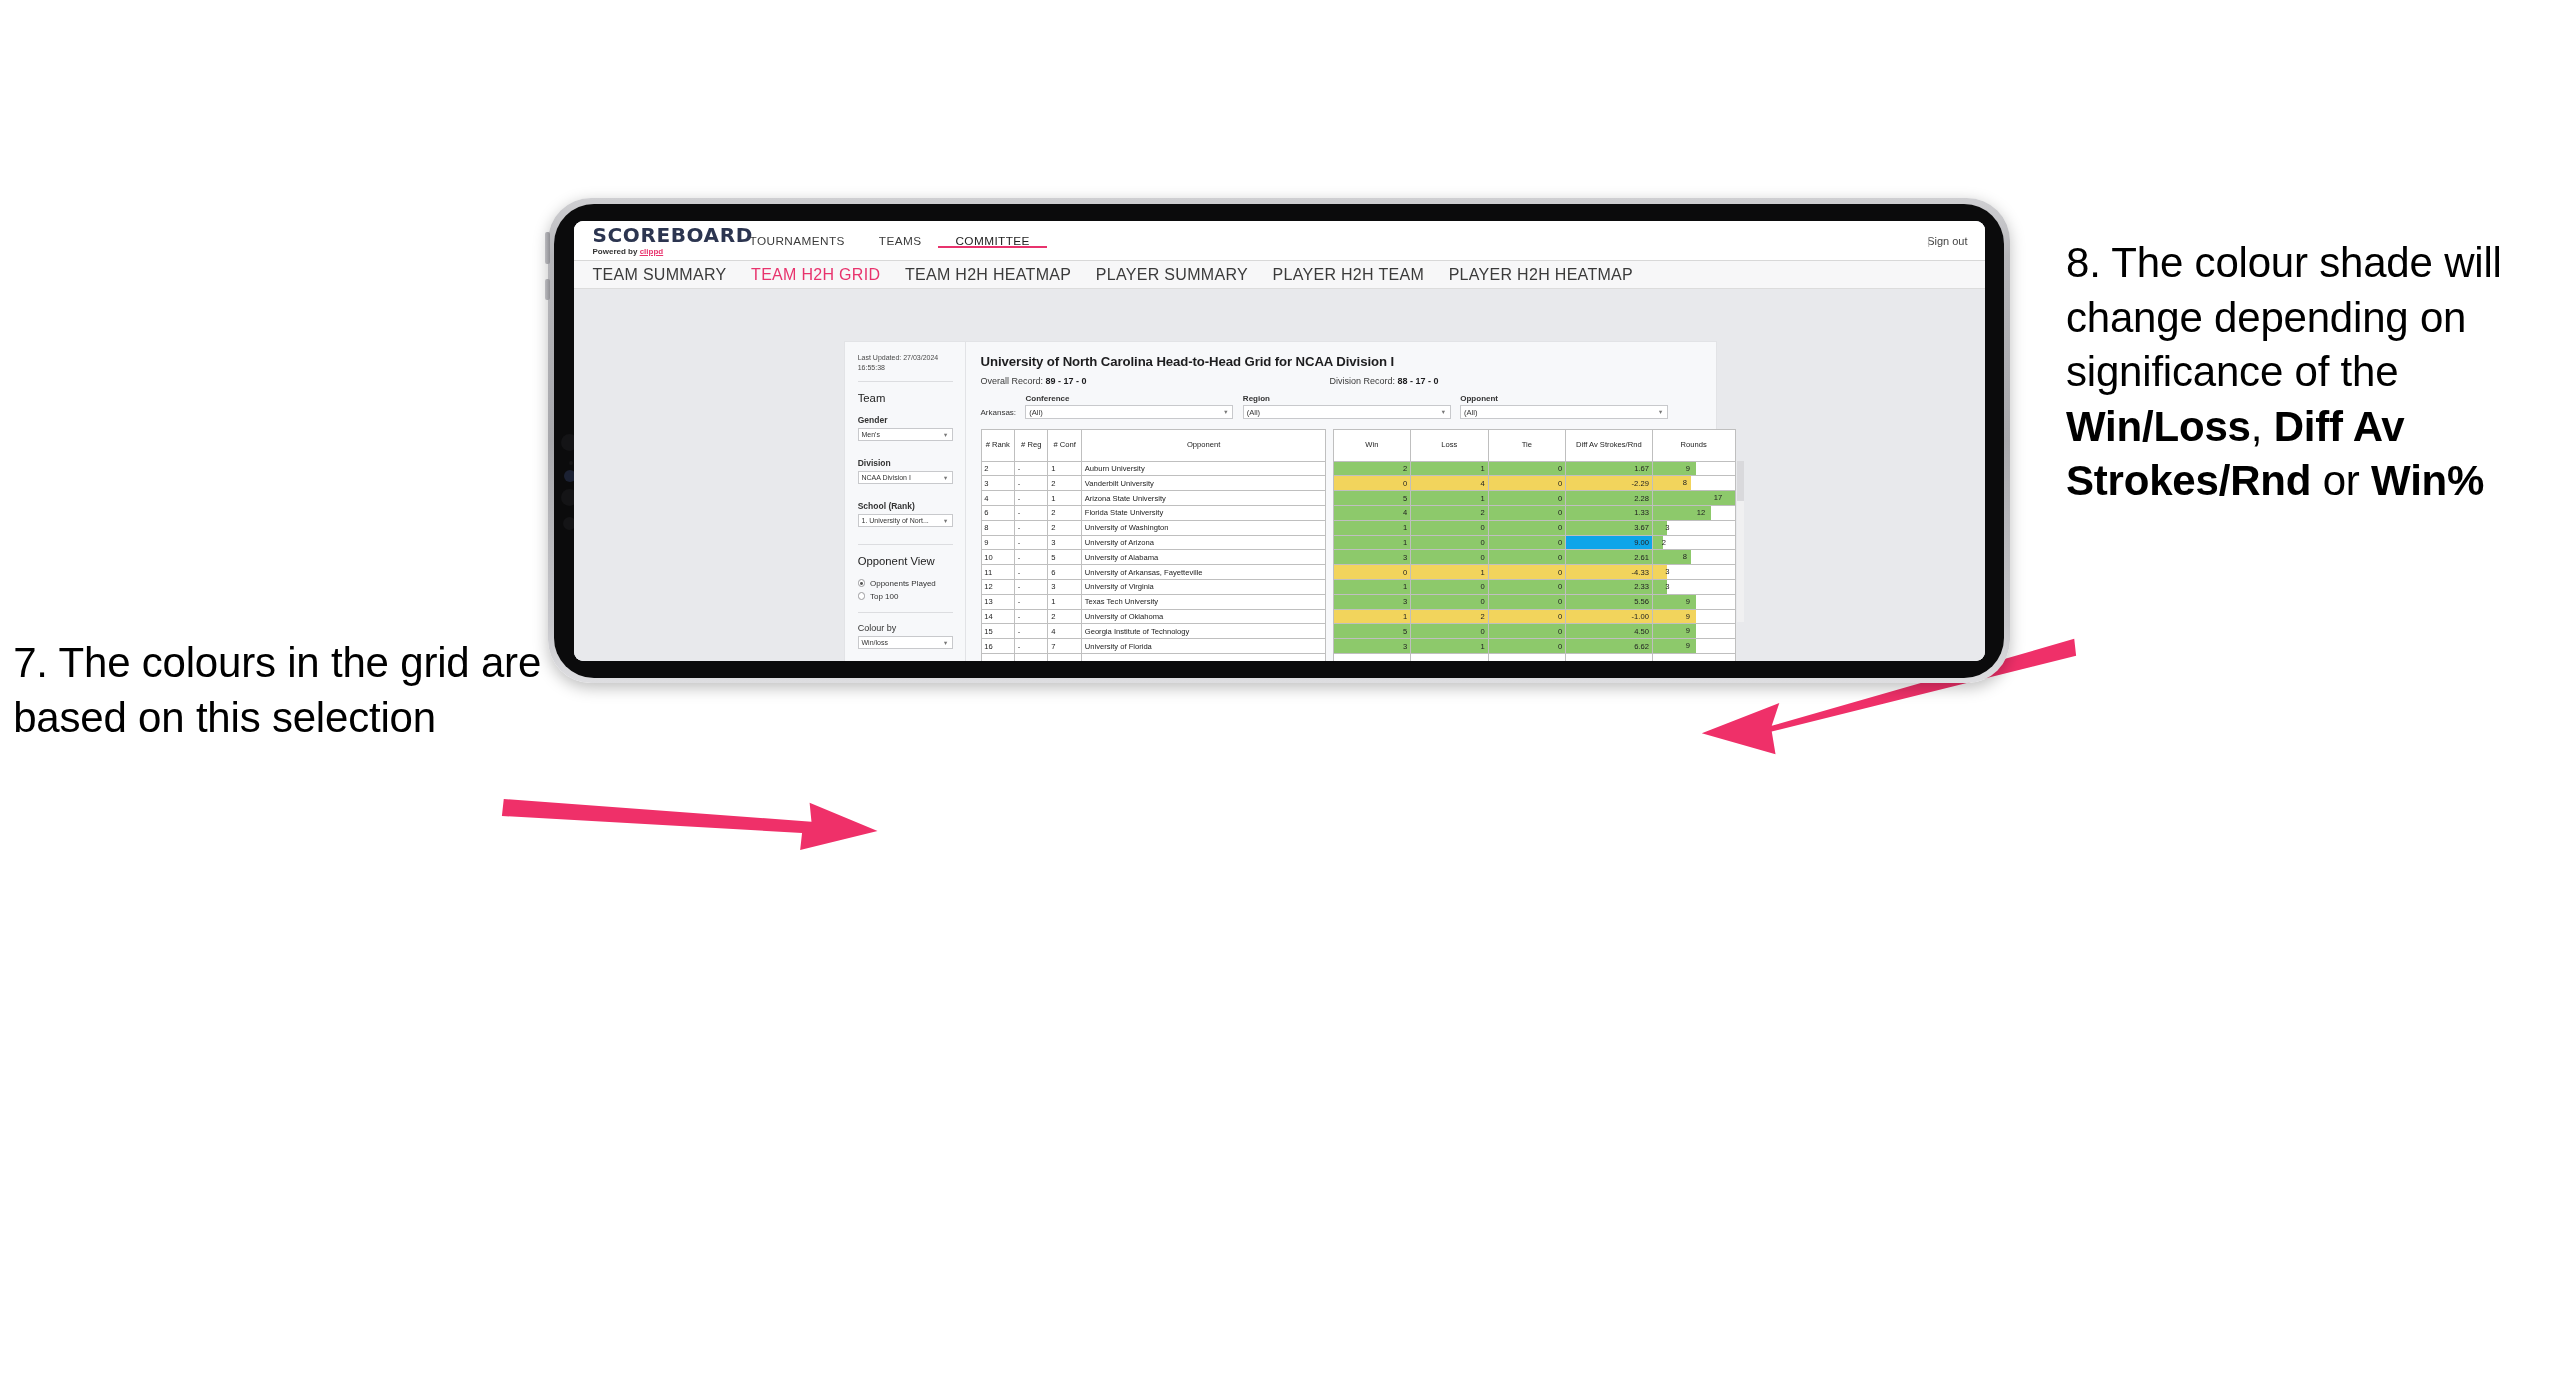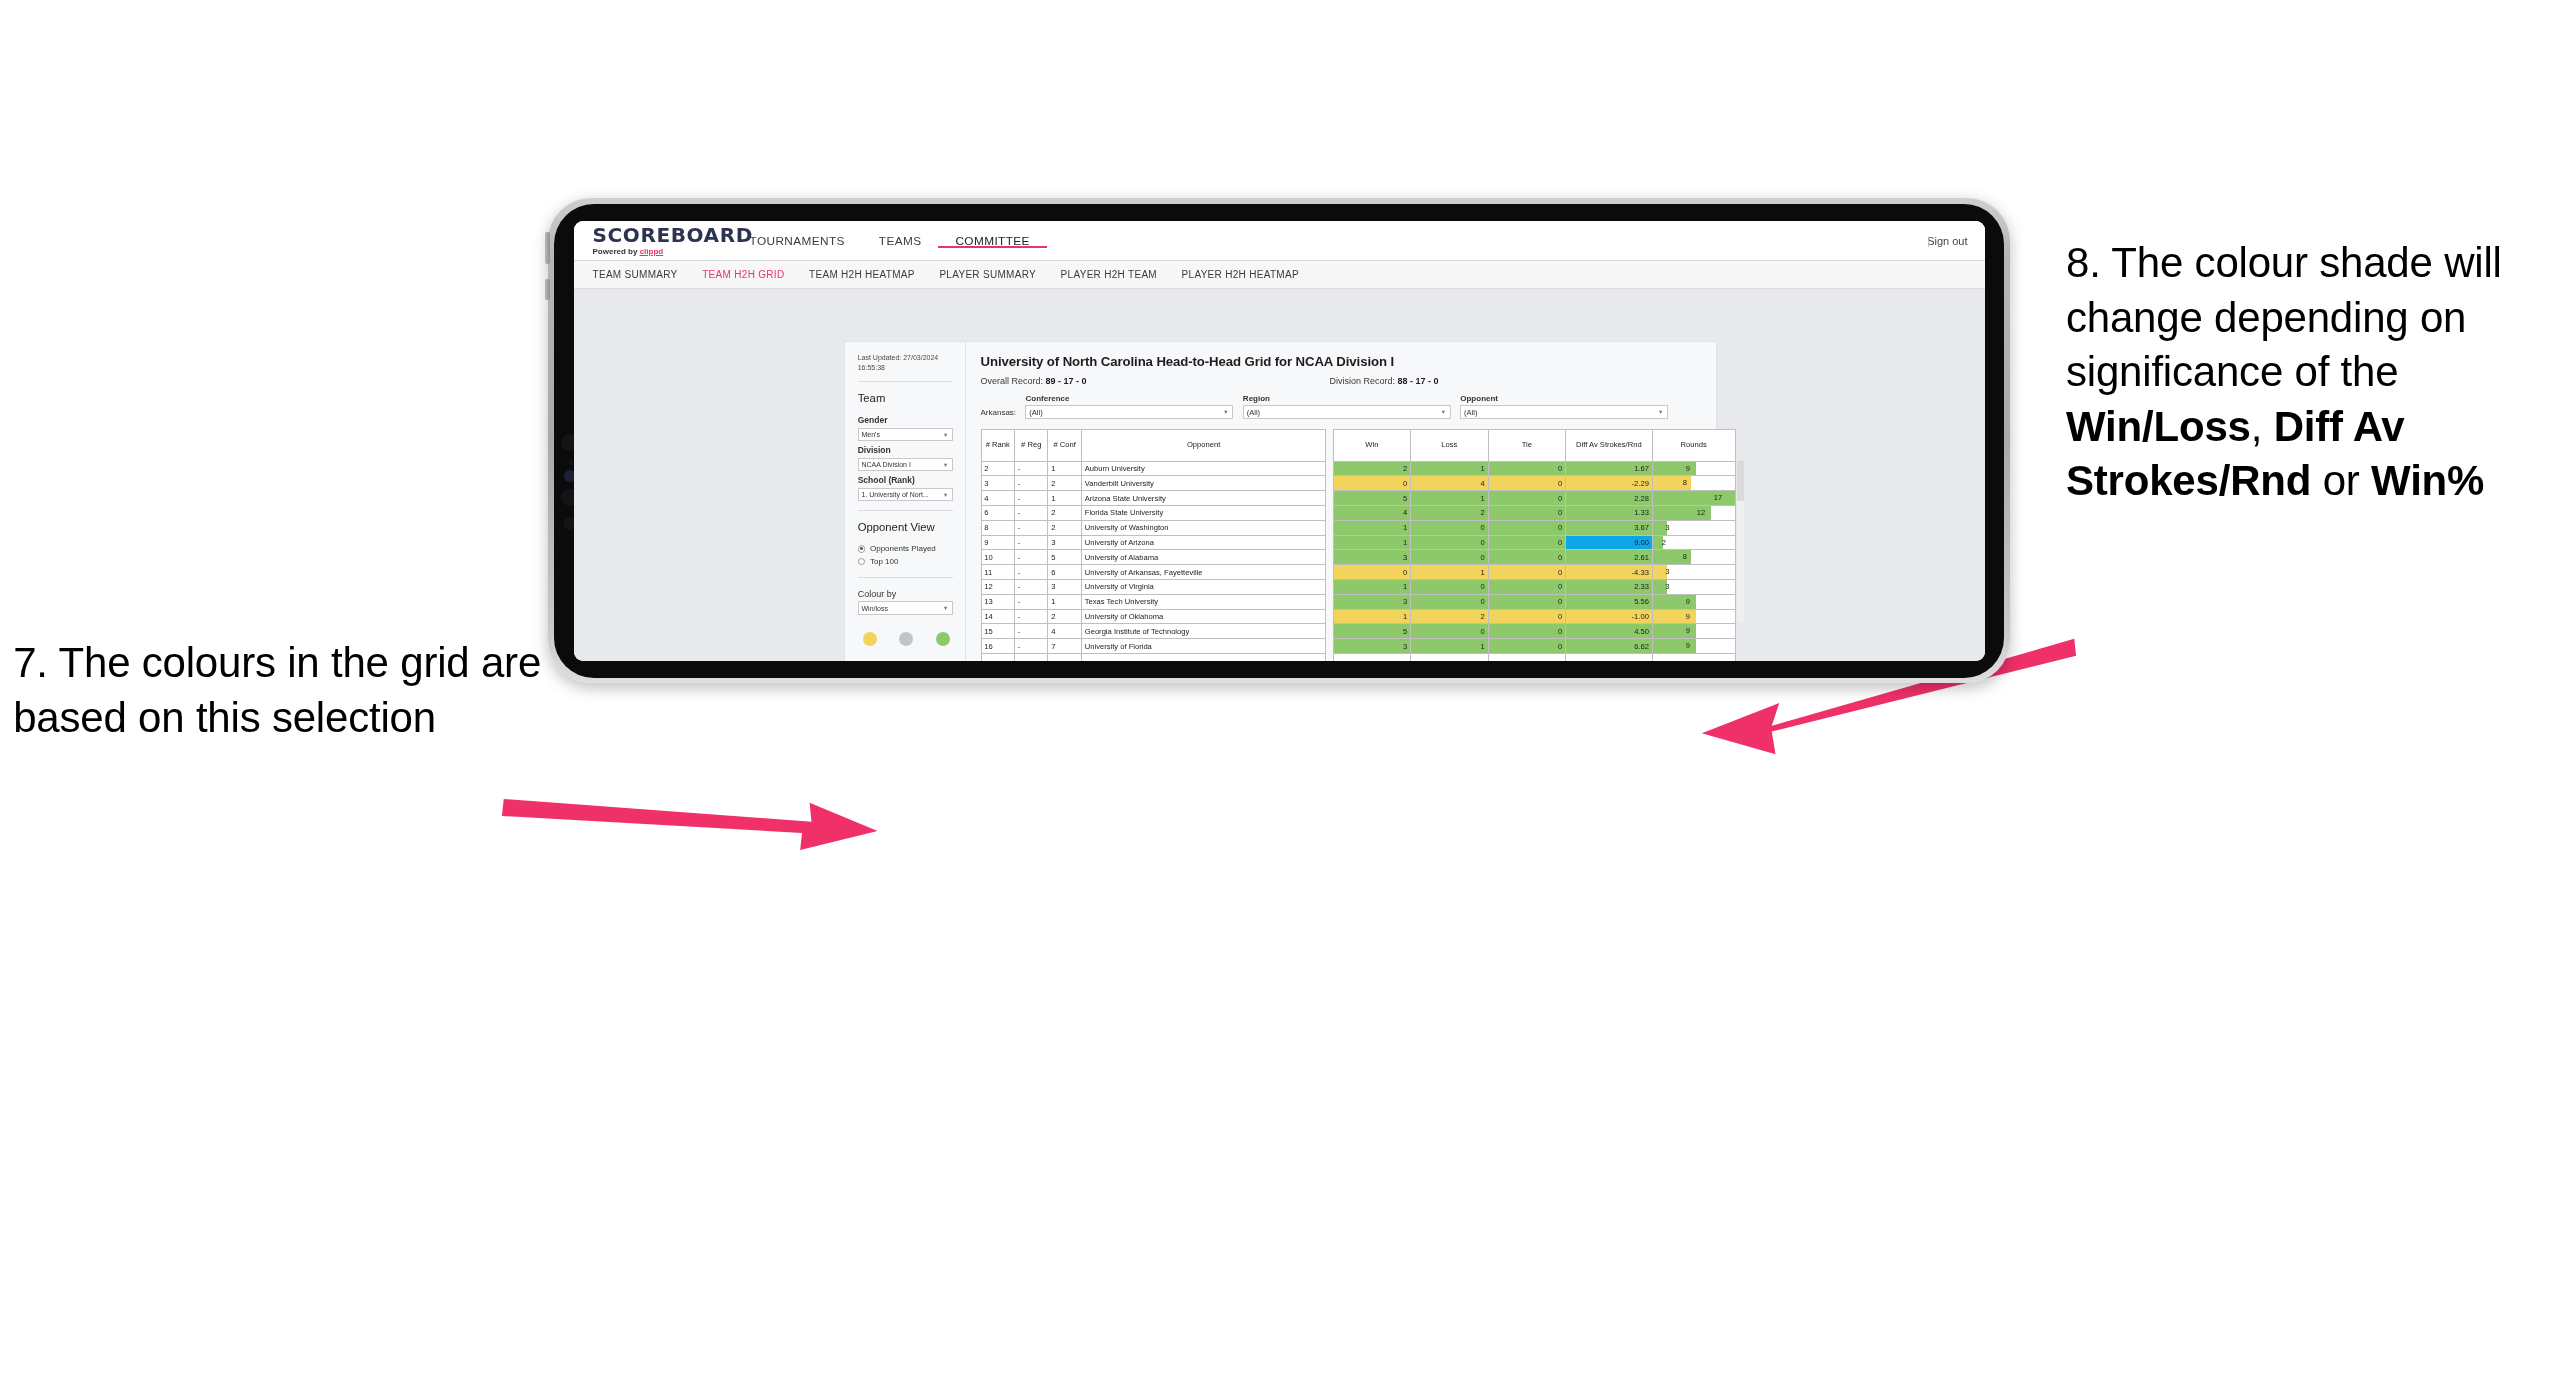--- a/index.html
+++ b/index.html
@@ -93,21 +93,21 @@
     position: absolute; right: 17px; top: 50%; transform: translateY(-50%);
     font-size: 11px; color: #444; display: flex; gap: 9.4px; align-items: center;
   }
   .signout .bar { color: #b9b9b9; }
 
   .subbar {
     height: 28px; background: #f7f7f8;
     display: flex; align-items: center; padding-left: 19px; gap: 24.6px;
     border-bottom: 0.9px solid #dcdcdc;
   }
-  .subbar .s-item { font-size: 10px; color: #3b3b3b; letter-spacing: 0.3px; cursor: pointer; }
+  .subbar .s-item { font-size: 16px; color: #3b3b3b; letter-spacing: 0.3px; cursor: pointer; }
   .subbar .s-item.active { color: #e8336d; }
 
   .canvas { position: absolute; left: 0; right: 0; top: 69px; bottom: 0; background: #e8e9ec; }
 
   .card {
     position: absolute; left: 270px; top: 51px;
     width: 873px; height: 367px;
     background: #f7f8fa;
     border: 0.9px solid #e2e3e6;
     display: flex;
@@ -118,21 +118,21 @@
   .updated { font-size: 7px; color: #4a4a4a; line-height: 1.35; }
   .hr { height: 0.9px; background: #dcdde0; margin: 8.5px 0 10.4px 0; }
   .panel-h { font-size: 11.3px; color: #222; font-weight: 400; margin-bottom: 11.3px; }
   .f-label { font-size: 8.5px; color: #333; font-weight: 700; margin-bottom: 2.8px; }
   .select {
     height: 13.2px; background: #fff; border: 0.9px solid #c8c9cc;
     display: flex; align-items: center; padding: 0 2.8px;
     font-size: 7px; color: #333; position: relative;
   }
   .select .caret { position: absolute; right: 3.8px; font-size: 5.7px; color: #777; }
-  .f-group { margin-bottom: 4px; }
+  .f-group { margin-bottom: 17px; }
   .radio-row { display: flex; align-items: center; gap: 4.7px; margin-bottom: 3.8px; }
   .radio {
     width: 7.6px; height: 7.6px; border-radius: 50%;
     border: 0.9px solid #9b9b9e; background: #fff; position: relative; flex: 0 0 auto;
   }
   .radio.on::after {
     content: ""; position: absolute; left: 1.4px; top: 1.4px;
     width: 2.8px; height: 2.8px; border-radius: 50%; background: #555;
   }
   .radio-row span { font-size: 8px; color: #333; }

